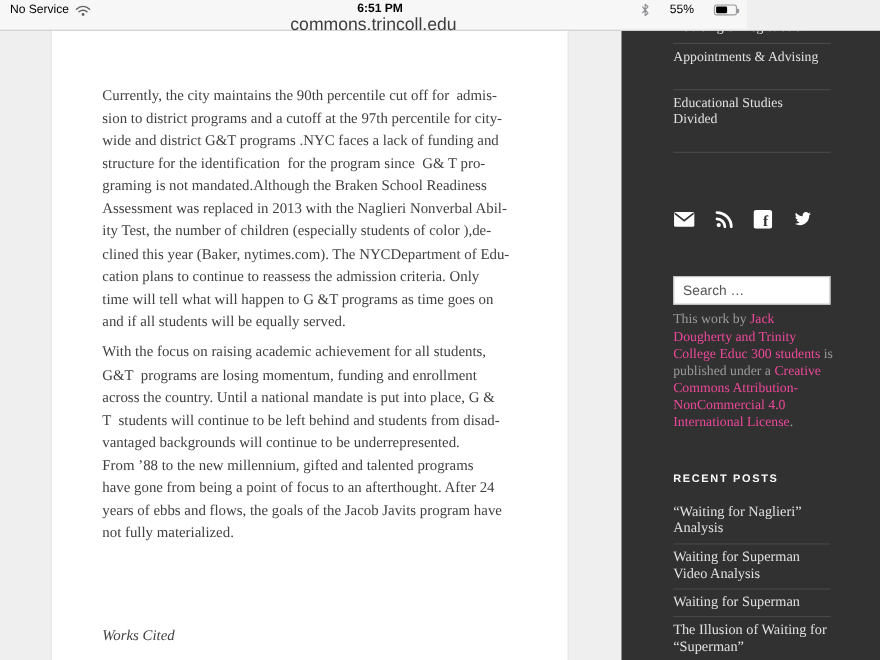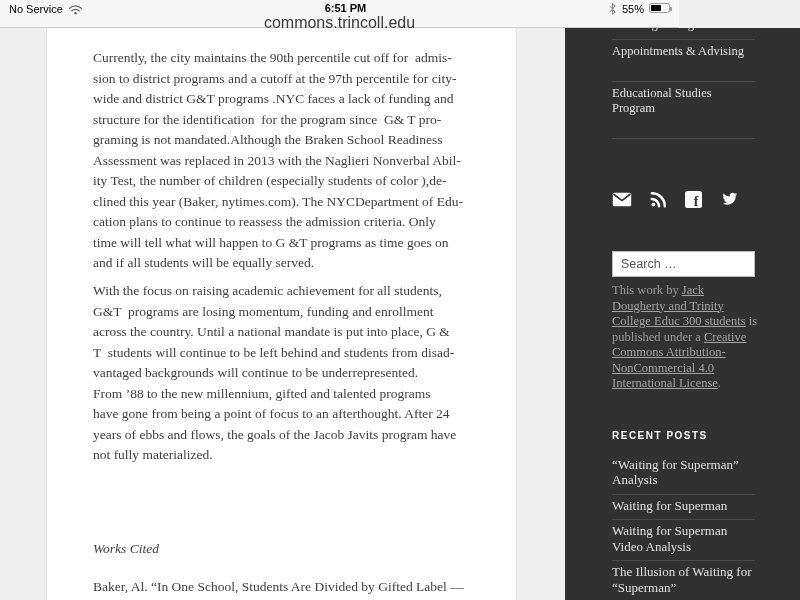--- a/index.html
+++ b/index.html
@@ -9,32 +9,32 @@
 
   
   .statusbar { position:absolute; top:0; left:0; width:679px; height:28px;
     background:#f7f7f7; border-bottom:1px solid #cccccc; z-index:5; }
   .sb-left { position:absolute; left:9px; top:3px; display:flex; align-items:center; gap:5px; }
   .sb-carrier { font-size:11px; color:#000; }
   .sb-center-time { position:absolute; top:2px; left:0; right:0; text-align:center;
     font-size:11px; font-weight:bold; color:#000;padding-left:12px; }
   .sb-url { position:absolute; top:14px; left:0; right:0; text-align:center;
     font-size:16px; color:#3c3c3c; }
-  .sb-right { position:absolute; right:9px; top:3px; display:flex; align-items:flex-start; gap:5px; }
+  .sb-right { position:absolute; right:9px; top:3px; display:flex; align-items:center; gap:18px; }
   .sb-batt-pct { font-size:11px; color:#000; }
   .battery { position:relative; width:21px; height:10px; border:1px solid #9a9a9e; border-radius:2.5px; }
   .battery .fill { position:absolute; left:1px; top:1px; bottom:1px; width:55%; background:#000; border-radius:1px; }
   .battery .nub { position:absolute; right:-3px; top:2.5px; width:2px; height:4px; background:#9a9a9e; border-radius:0 1px 1px 0; }
 
   
   .article { position:absolute; left:46px; top:28px; width:471px; height:572px;
     background:#ffffff; border-left:1px solid #e2e2e2; border-right:1px solid #e2e2e2; }
   .article .block { position:absolute; left:46px; width:380px;
     font-family:"Liberation Serif","DejaVu Serif",serif; font-size:13.5px;
-    line-height:20.5px; color:#3f3f3f; white-space:pre; }
+    line-height:20.5px; color:#3f3f3f; white-space:pre;margin-top:29px; }
   .p1 { top:20px; }
   .p2 { top:253px; }
   .works { top:511px;font-style:italic; }
   .cite { top:549px; }
 
   
   .sidebar { position:absolute; left:565px; top:28px; width:235px; height:572px; background:#313131; }
   .sb-inner { position:absolute; left:47px; top:0; width:143px; }
   .menu a, .posts a { color:#e0e0e0; text-decoration:none; cursor:pointer; }
   .menu { font-family:"Liberation Serif","DejaVu Serif",serif; font-size:12.5px; }
@@ -46,21 +46,21 @@
   .social .sicon { display:inline-flex; cursor:pointer; }
 
   .searchbox { margin-top:42px; width:143px; height:26px; background:#fff;
     border:1px solid #bdbdbd; padding:0 8px; font-size:12.5px; color:#333;
     font-family:"Liberation Sans",sans-serif; border-radius:0; outline:none; }
   .searchbox::placeholder { color:#565656; opacity:1; }
 
   .ccbadge { margin-top:44px; display:block; cursor:pointer; }
   .license { margin-top:6px; width:147px; font-family:"Liberation Serif","DejaVu Serif",serif;
     font-size:12.5px; line-height:15.5px; color:#9a9a9a; }
-  .license a { color:#a3a3a3; text-decoration:underline; cursor:pointer; }
+  .license a { color:#ec4899; cursor:pointer; }
 
   .rp-heading { margin-top:38px; font-size:10px; font-weight:bold; letter-spacing:1.5px;
     color:#fafafa; font-family:"Liberation Sans",sans-serif; }
   .posts { margin-top:13px; list-style:none; font-family:"Liberation Serif","DejaVu Serif",serif;
     font-size:13px; line-height:15.5px; }
   .posts li { padding:3px 0 6px; border-bottom:1px solid #484848; }
   .posts li:last-child { border-bottom:none; }
 </style>
 </head>
 <body>
@@ -123,21 +123,21 @@
     <div class="sb-inner">
 
       <div class="menu">
         <div class="menu-item menu-item-partial">
           <a>Advising &amp; Registration</a>
         </div>
         <div class="menu-item">
           <a>Appointments &amp; Advising</a>
         </div>
         <div class="menu-item">
-          <a>Educational Studies Program</a>
+          <a>Educational Studies Divided</a>
         </div>
       </div>
 
       <div class="social">
         <span class="sicon">
           <svg width="20" height="15" viewBox="0 0 20 15">
             <rect x="0.8" y="0.8" width="18.4" height="13.4" rx="1.5" fill="#ffffff"></rect>
             <path d="M1.5 2 L10 8.6 L18.5 2" stroke="#313131" stroke-width="1.6" fill="none"></path>
           </svg>
         </span>
@@ -164,23 +164,23 @@
       <input class="searchbox" type="text" placeholder="Search …" style="">
 
 
       <div class="license">
         <span>This work by </span><a>Jack Dougherty and Trinity College Educ 300 students</a><span> is published under a </span><a>Creative Commons Attribution-NonCommercial 4.0 International License</a><span>.</span>
       </div>
 
       <div class="rp-heading">RECENT POSTS</div>
 
       <ul class="posts">
-        <li><a>“Waiting for Superman” Analysis</a></li>
+        <li><a>“Waiting for Naglieri” Analysis</a></li>
+        <li><a>Waiting for Superman Video Analysis</a></li>
         <li><a>Waiting for Superman</a></li>
-        <li><a>Waiting for Superman Video Analysis</a></li>
         <li><a>The Illusion of Waiting for “Superman”</a></li>
 
       </ul>
 
     </div>
   </div>
 
 </div>
 
 </body></html>

